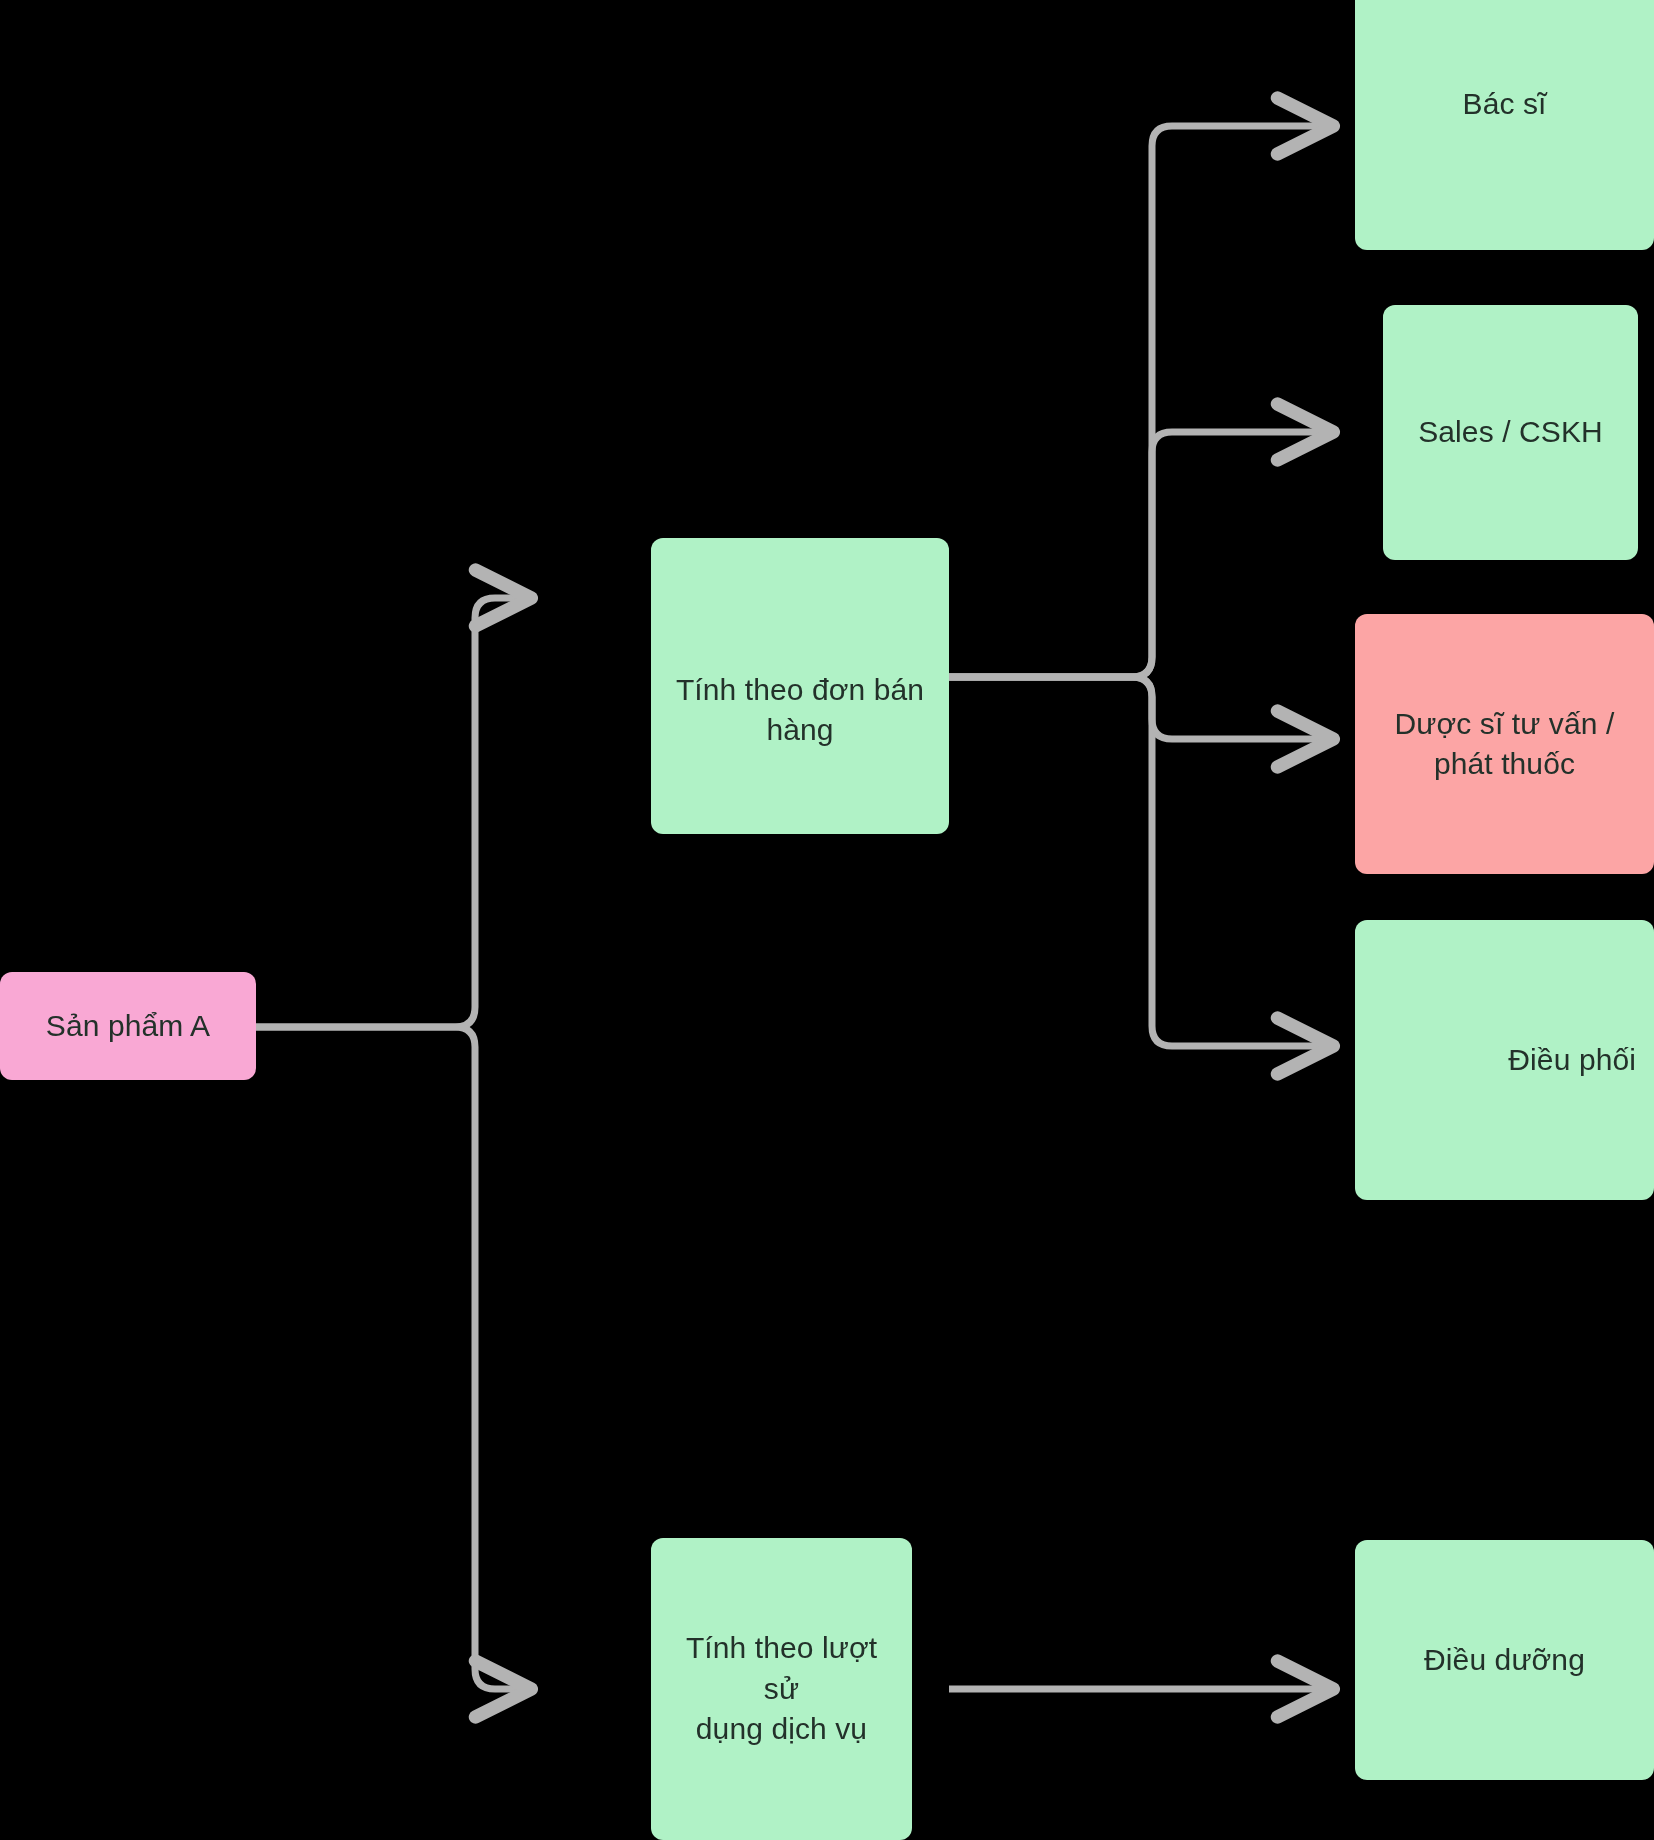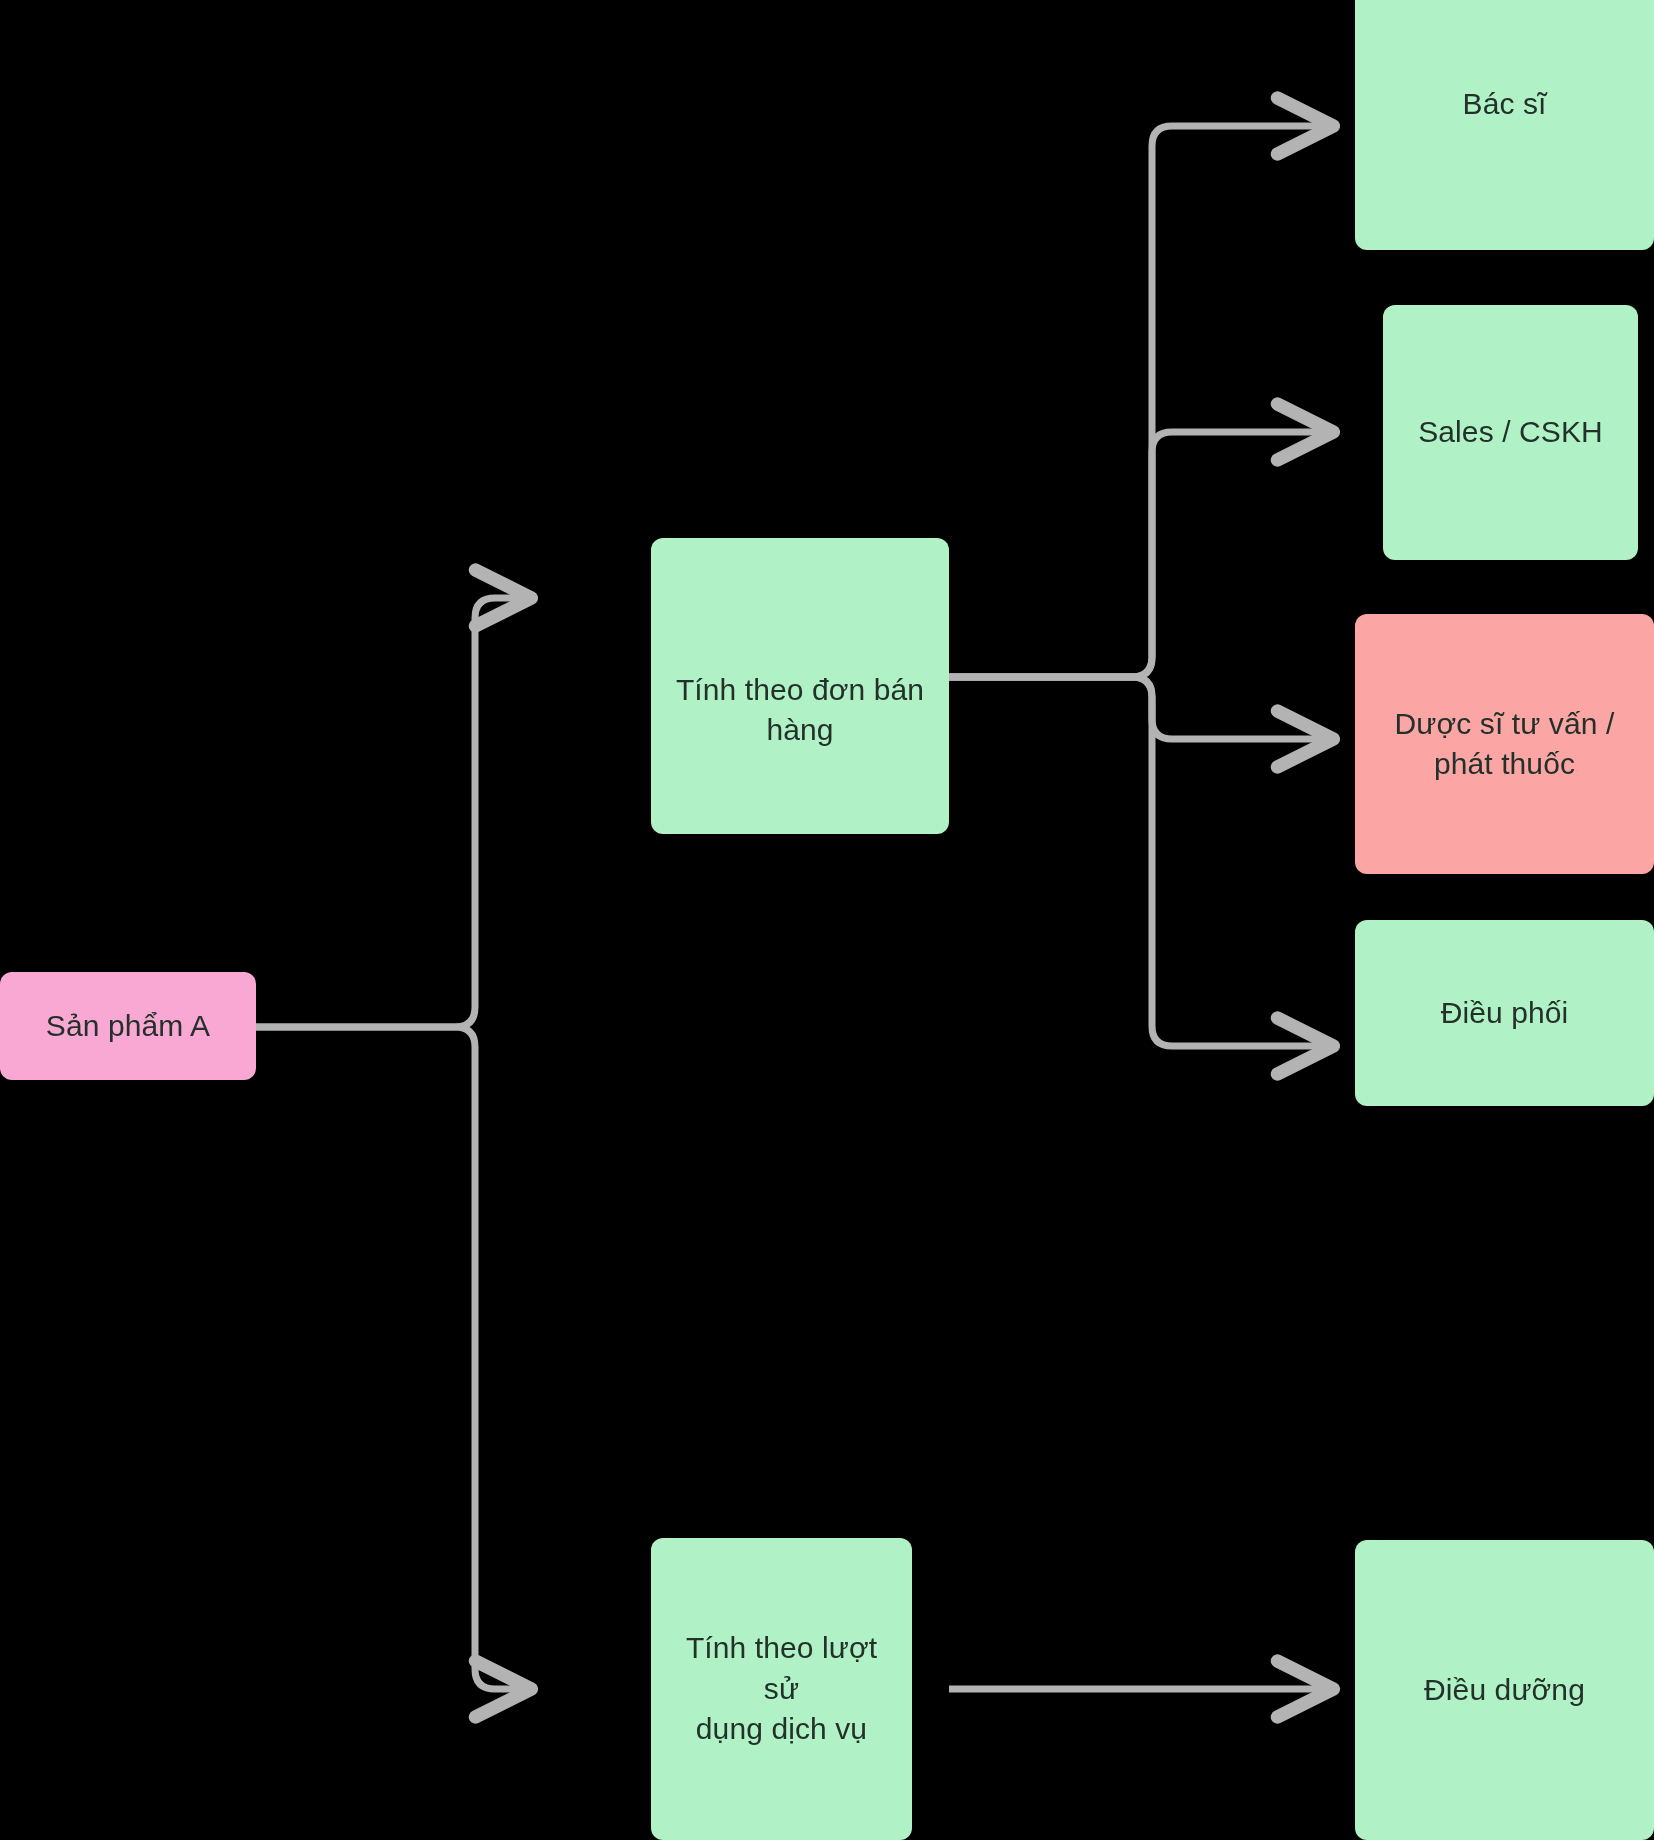--- a/index.html
+++ b/index.html
@@ -93,21 +93,21 @@
 
   <div class="node" style="left: 1355px; top: 305px; width: 255px; height: 255px; background: rgb(176, 242, 198); margin-left: 28px;">
     <span class="node-label" style="color: rgb(35, 49, 42);">Sales / CSKH</span>
   </div>
 
   <div class="node" style="left: 1355px; top: 614px; width: 299px; height: 260px; background: #fca5a5;">
     <span class="node-label" style="color: rgb(35, 49, 42);">Dược sĩ tư vấn /
 phát thuốc</span>
   </div>
 
-  <div class="node" style="left: 1355px; top: 920px; width: 299px; height: 186px; background: rgb(176, 242, 198);">
+  <div class="node" style="left: 1355px; top: 920px; width: 299px; height: 280px; background: rgb(176, 242, 198); justify-content: flex-end;">
     <span class="node-label" style="color: rgb(35, 49, 42);">Điều phối</span>
   </div>
 
-  <div class="node" style="left: 1355px; top: 1540px; width: 299px; height: 300px; background: rgb(176, 242, 198);">
+  <div class="node" style="left: 1355px; top: 1540px; width: 299px; height: 240px; background: rgb(176, 242, 198);">
     <span class="node-label" style="color: rgb(35, 49, 42);">Điều dưỡng</span>
   </div>
 
 </div>
 
 </body></html>

